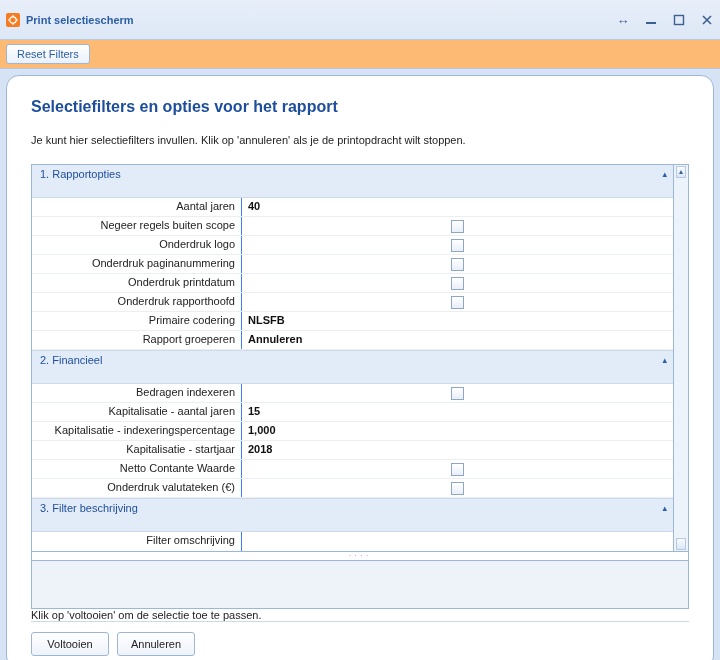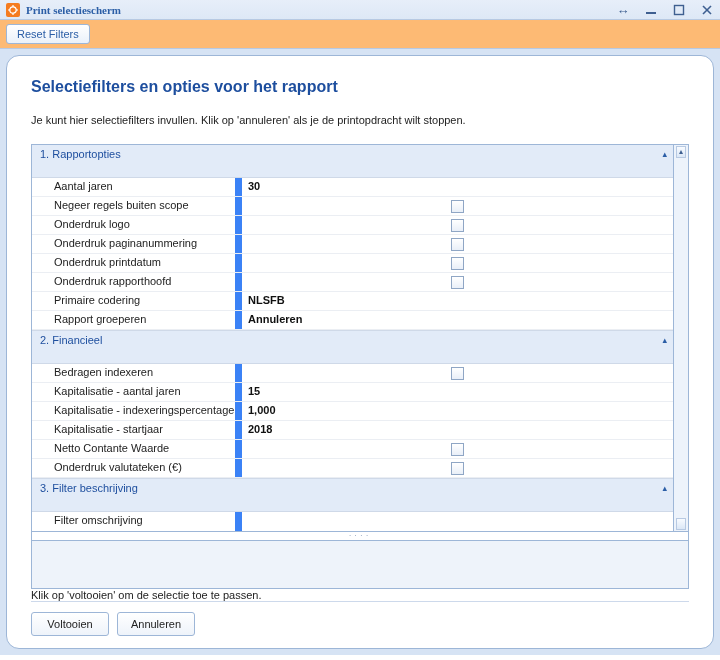--- a/index.html
+++ b/index.html
@@ -8,27 +8,26 @@
     font-family: Tahoma, "Segoe UI", Arial, sans-serif;
     font-size: 11px;
     background: #ffffff;
     width: 720px;
     height: 660px;
     overflow: hidden;
   }
 
   
   .titlebar {
-    height: 20px;
+    height: 40px;
     background: linear-gradient(#e7eef9, #dde8f6);
     border-bottom: 1px solid #b7c9e2;
     display: flex;
     align-items: center;
     padding: 0 6px;
-    font-family: Liberation Serif, serif;
   }
   .titlebar .appicon {
     width: 14px; height: 14px;
     background: #f57c20;
     display: inline-flex;
     align-items: center;
     justify-content: center;
     border-radius: 2px;
     margin-right: 6px;
   }
@@ -140,23 +139,24 @@
     display: flex;
     border-bottom: 1px solid #ebeef3;
     height: 19px;
     align-items: stretch;
   }
   .row:last-child { border-bottom: none; }
   .cell-label {
     width: 210px;
     padding: 2px 6px 0 22px;
     color: #222;
-    border-right: 7px solid #3b82f6;
+    border-right: 1px solid #3b82f6;
     white-space: nowrap;
     overflow: hidden;
+    text-align: right;
   }
   .cell-value {
     flex: 1;
     padding: 2px 6px 0 6px;
     font-weight: 700;
     color: #111;
     position: relative;
   }
   .cell-value.center { display:flex; justify-content:center; align-items:center; padding-top:0; }
   .chk {
@@ -255,21 +255,21 @@
     <div class="subtitle">Je kunt hier selectiefilters invullen. Klik op 'annuleren' als je de printopdracht wilt stoppen.</div>
 
     <div class="grid-wrap">
       <div class="grid">
         <div class="section-header">
           <span class="label">1. Rapportopties</span>
           <span class="chev">▴</span>
         </div>
         <div class="row">
           <div class="cell-label">Aantal jaren</div>
-          <div class="cell-value">30</div>
+          <div class="cell-value">40</div>
         </div>
         <div class="row">
           <div class="cell-label">Negeer regels buiten scope</div>
           <div class="cell-value center">
               <span class="chk"></span>
             </div>
         </div>
         <div class="row">
           <div class="cell-label">Onderdruk logo</div>
           <div class="cell-value center">

